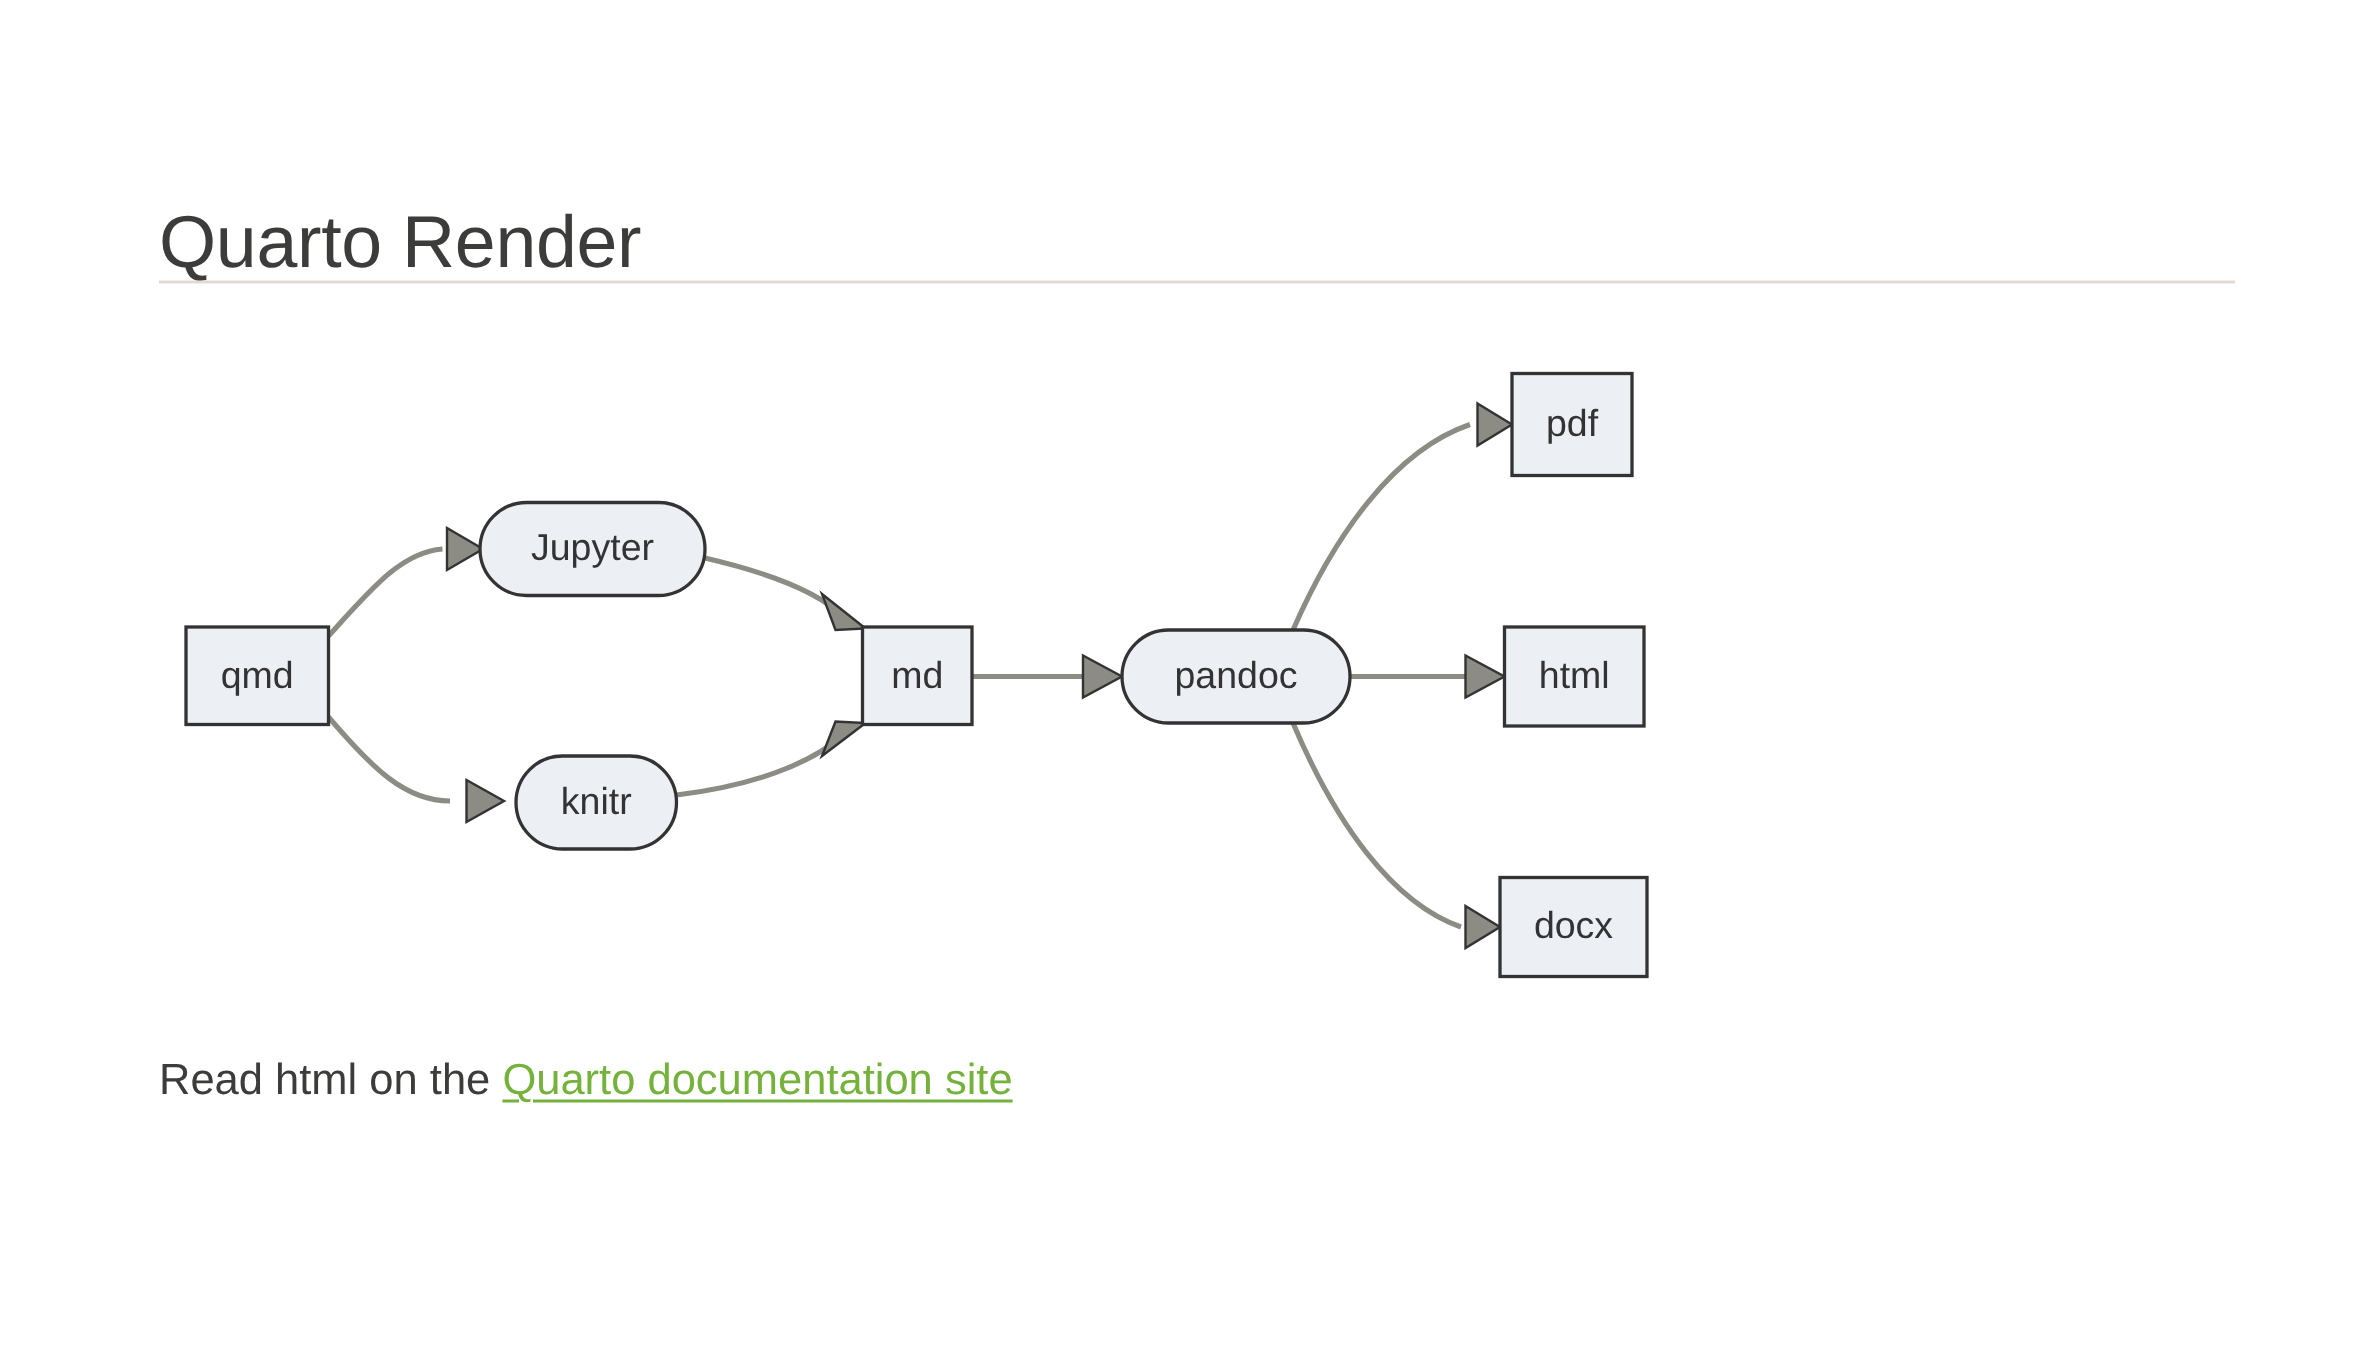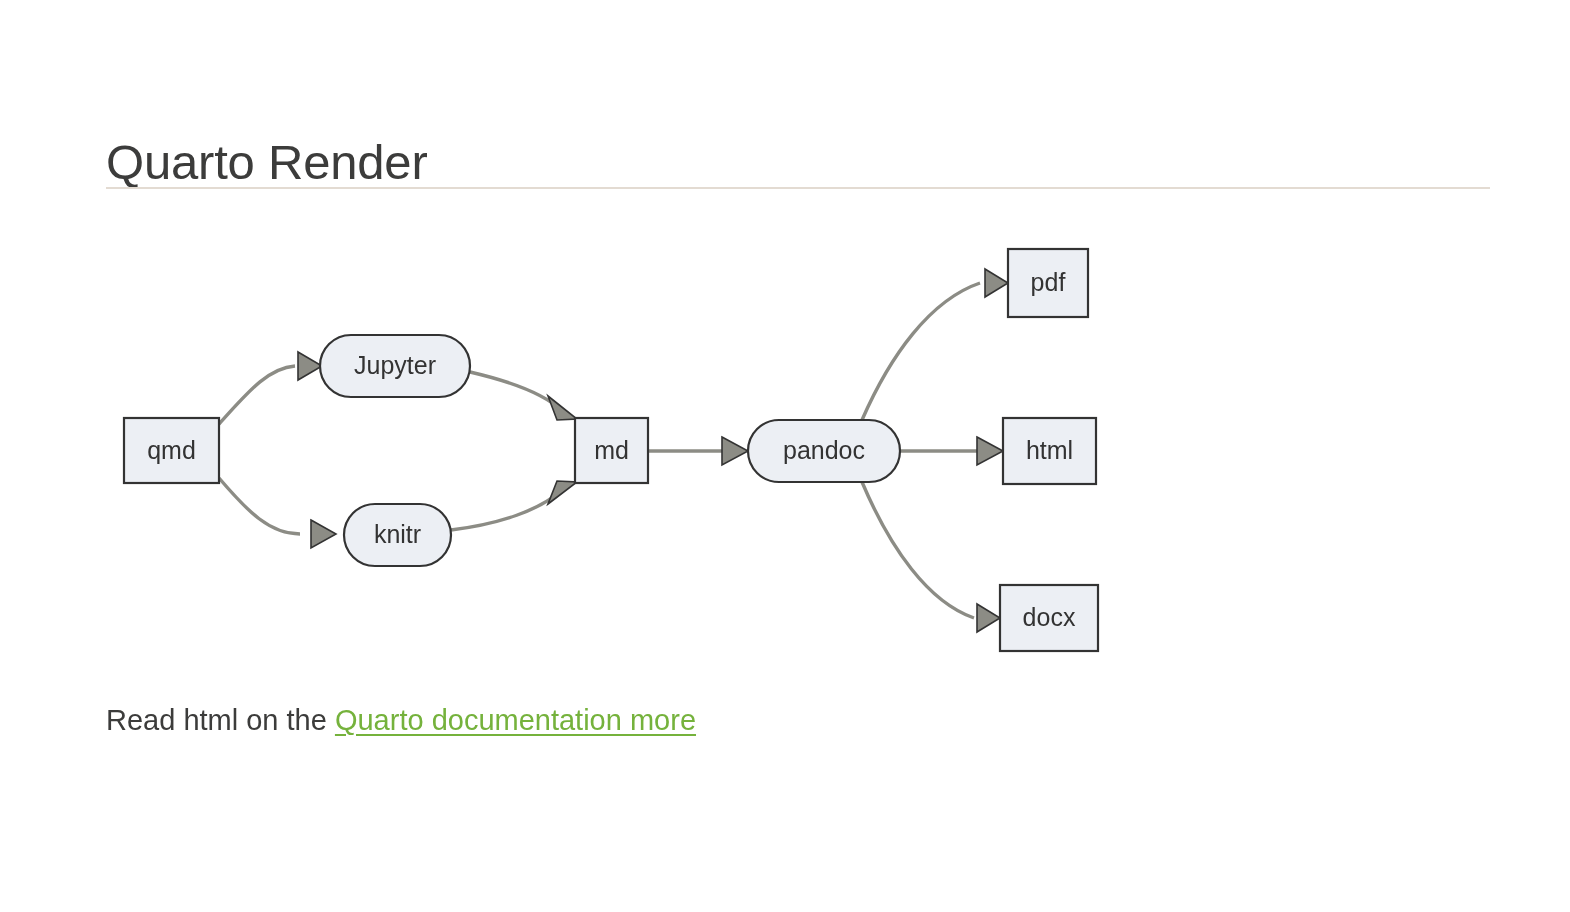--- a/index.html
+++ b/index.html
@@ -175,15 +175,15 @@
         </g>
 
         <g>
           <rect class="node-box" x="1000" y="585" width="98" height="66"></rect>
           <text class="node-label" x="1049" y="619">docx</text>
         </g>
       </g>
     </svg>
   </div>
 
-  <p class="read-more"><span>Read html on the </span><a href="#">Quarto documentation more</a></p>
+  <p class="read-more"><span>Read html on the </span><a href="#">Quarto documentation site</a></p>
 
 </div>
 
 </body></html>

